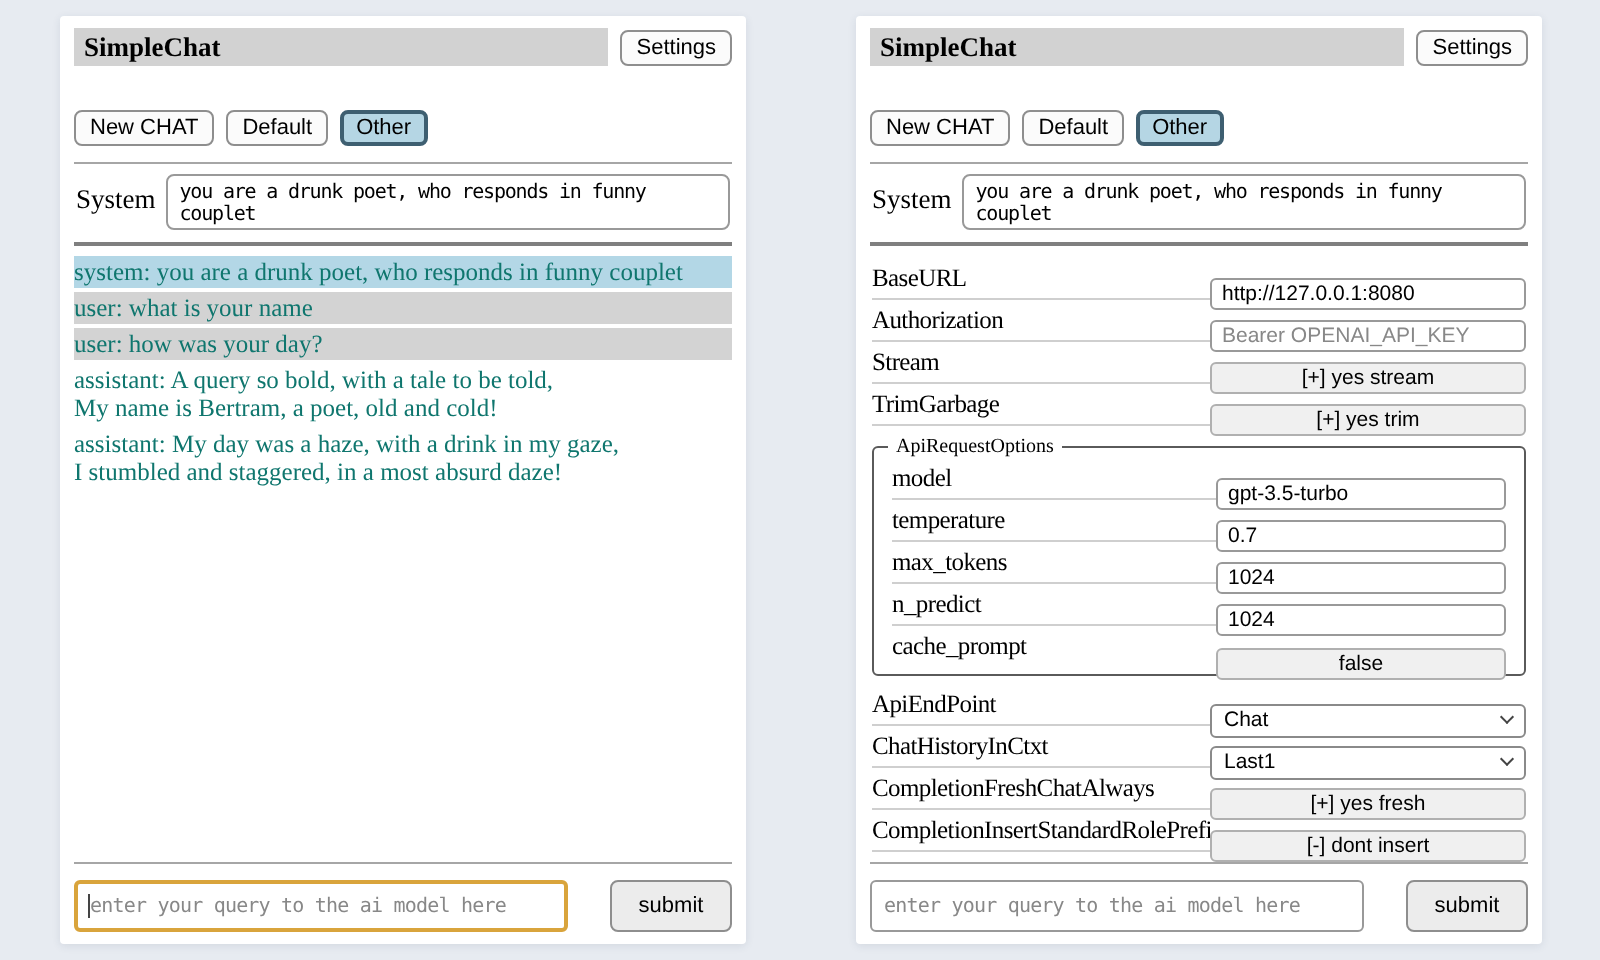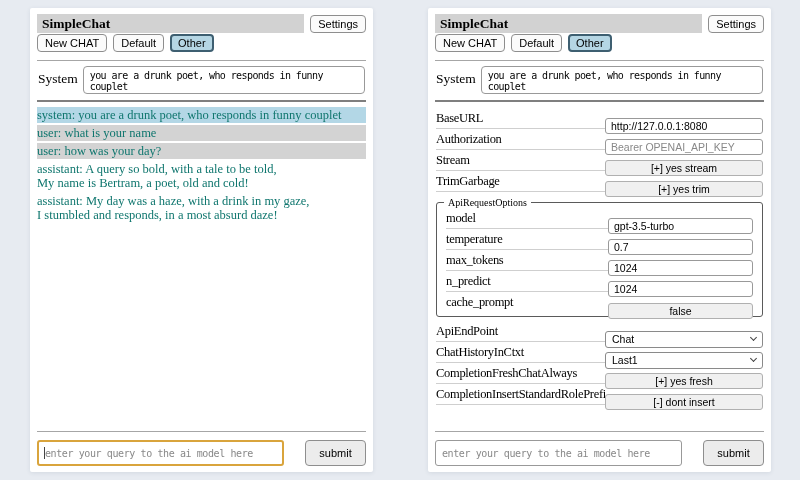--- a/index.html
+++ b/index.html
@@ -13,21 +13,21 @@
     overflow:hidden;
   }
   .panel {
     width:343px; height:464px;
     background:#ffffff;
     box-shadow:0 1px 4px rgba(40,60,90,.10);
     display:flex; flex-direction:column;
     padding:6px 7px; border-radius:2px;
   }
   
-  .header-row { display:flex; gap:6px; align-items:flex-end; margin-bottom:1px; }
+  .header-row { display:flex; gap:6px; align-items:flex-end; margin-bottom:22px; }
   .title-bar {
     flex:1; background:#d2d2d2;
     font:bold 13.5px "Liberation Serif", serif;
     padding:2px 0 2px 5px; line-height:15px;
   }
   .btn {
     font:11px "Liberation Sans", sans-serif;
     background:#fbfbfb; border:1px solid #8e8e8e; border-radius:4px;
     padding:2px 7px; color:#000; white-space:nowrap; cursor:pointer;
   }
@@ -138,21 +138,21 @@
     </div>
     <div class="msg user">
       <span>user: how was your day?</span>
     </div>
     <div class="msg assistant">
       <span style="display:block">assistant: A query so bold, with a tale to be told,</span>
       <span style="display:block">My name is Bertram, a poet, old and cold!</span>
     </div>
     <div class="msg assistant">
       <span style="display:block">assistant: My day was a haze, with a drink in my gaze,</span>
-      <span style="display:block">I stumbled and responds, in a most absurd daze!</span>
+      <span style="display:block">I stumbled and staggered, in a most absurd daze!</span>
     </div>
   </div>
 
   <div class="spacer"></div>
   <div class="hr"></div>
 
   <div class="query-row">
     <input class="query-input focused" spellcheck="false" placeholder="enter your query to the ai model here" style="">
     <button class="submit-btn">submit</button>
   </div>

